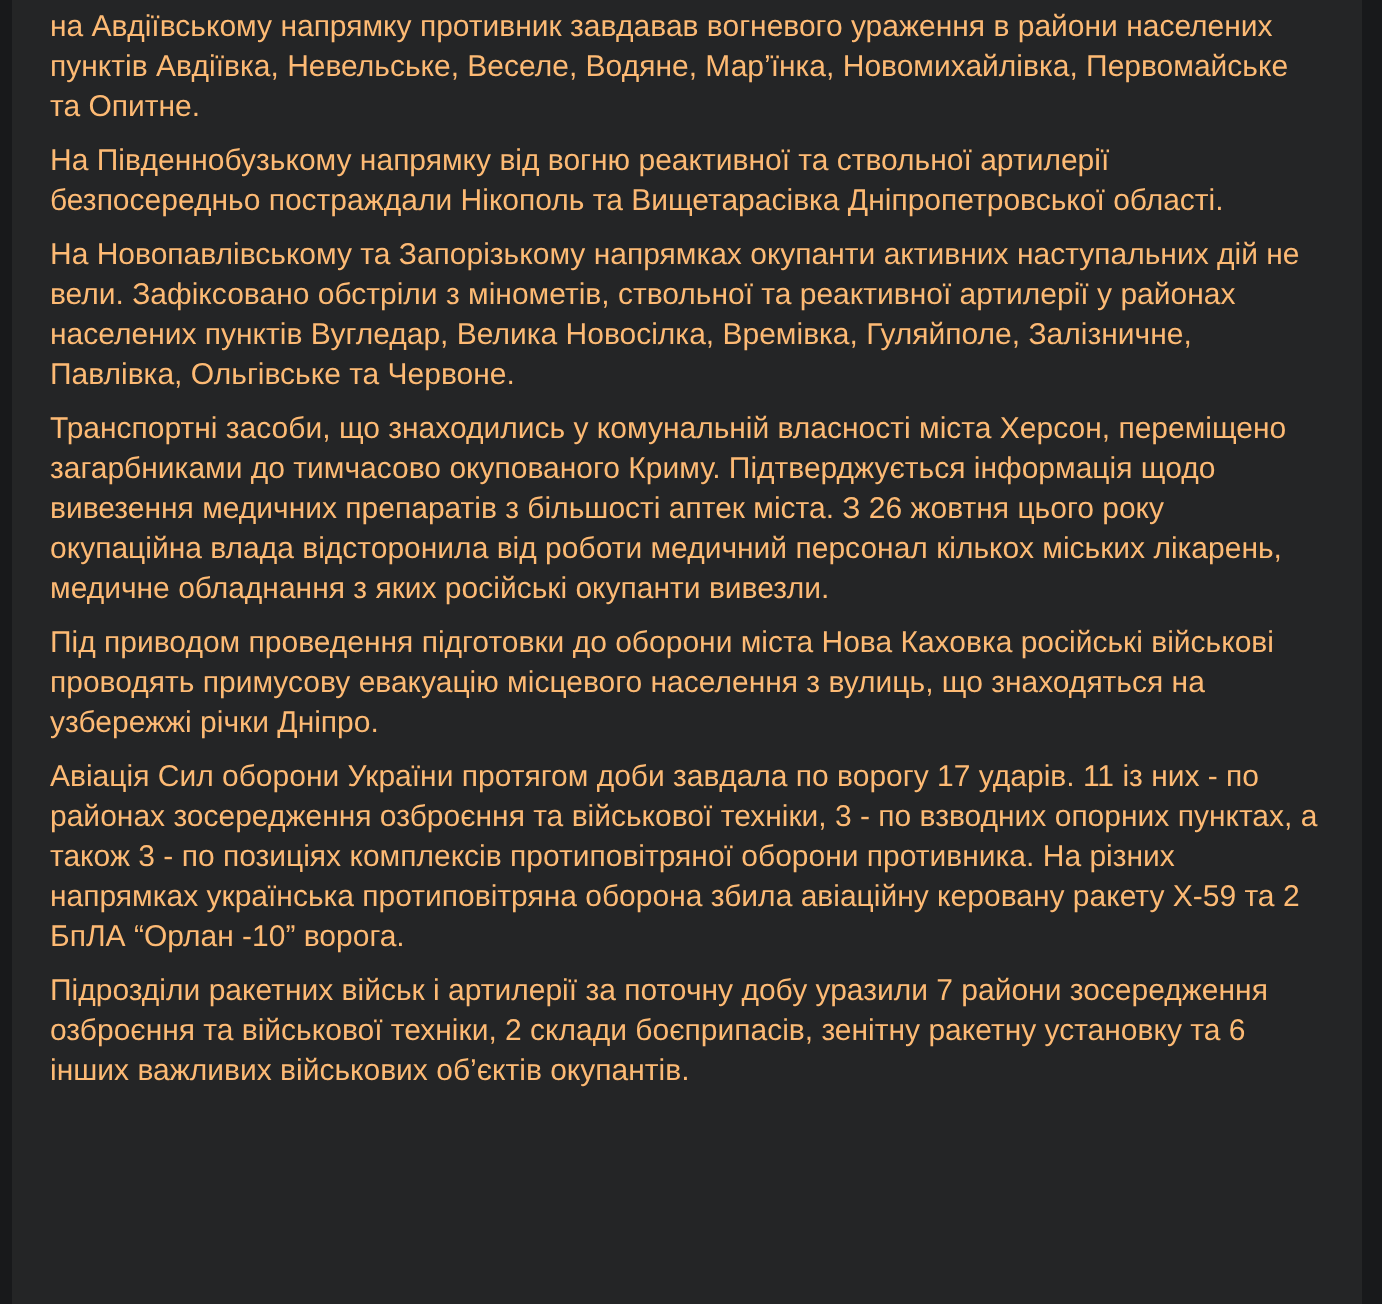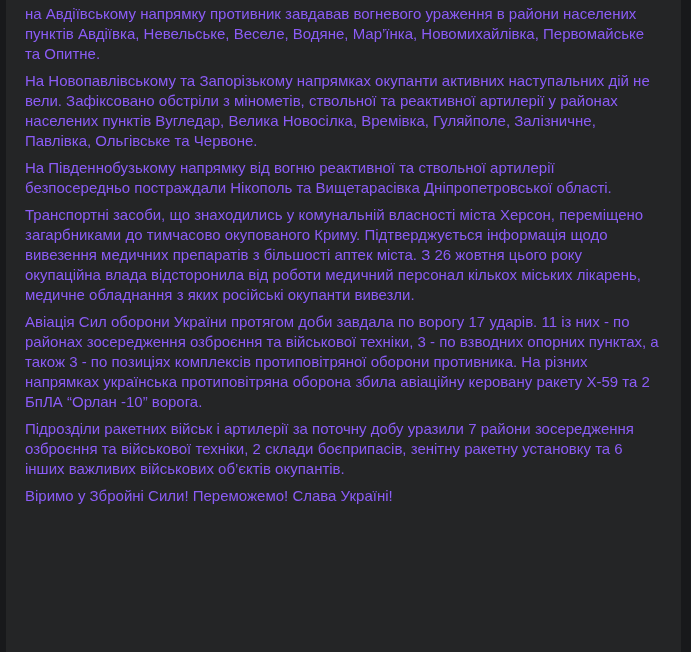--- a/index.html
+++ b/index.html
@@ -38,23 +38,23 @@
       margin: 0 0 7px 0;
       padding: 0;
       word-wrap: break-word;
     }
   </style>
 </head>
 <body style="background: rgb(24, 25, 27);">
 
 <div class="screen">
   <div class="post-card" style="background: rgb(36, 37, 38);">
-    <div class="post-body" style="color: #8b5cf6;">
+    <div class="post-body" style="color: #fdba74;">
       <p>на Авдіївському напрямку противник завдавав вогневого ураження в райони населених пунктів Авдіївка, Невельське, Веселе, Водяне, Мар’їнка, Новомихайлівка, Первомайське та Опитне.</p>
+      <p>На Південнобузькому напрямку від вогню реактивної та ствольної артилерії безпосередньо постраждали Нікополь та Вищетарасівка Дніпропетровської області.</p>
       <p>На Новопавлівському та Запорізькому напрямках окупанти активних наступальних дій не вели. Зафіксовано обстріли з мінометів, ствольної та реактивної артилерії у районах населених пунктів Вугледар, Велика Новосілка, Времівка, Гуляйполе, Залізничне, Павлівка, Ольгівське та Червоне.</p>
-      <p>На Південнобузькому напрямку від вогню реактивної та ствольної артилерії безпосередньо постраждали Нікополь та Вищетарасівка Дніпропетровської області.</p>
       <p>Транспортні засоби, що знаходились у комунальній власності міста Херсон, переміщено загарбниками до тимчасово окупованого Криму. Підтверджується інформація щодо вивезення медичних препаратів з більшості аптек міста. З 26 жовтня цього року окупаційна влада відсторонила від роботи медичний персонал кількох міських лікарень, медичне обладнання з яких російські окупанти вивезли.</p>
+      <p>Під приводом проведення підготовки до оборони міста Нова Каховка російські військові проводять примусову евакуацію місцевого населення з вулиць, що знаходяться на узбережжі річки Дніпро.</p>
       <p>Авіація Сил оборони України протягом доби завдала по ворогу 17 ударів. 11 із них  - по районах зосередження озброєння та військової техніки, 3 - по взводних опорних пунктах, а також 3 - по позиціях комплексів протиповітряної оборони противника. На різних напрямках українська протиповітряна оборона збила авіаційну керовану ракету Х-59 та 2 БпЛА “Орлан -10” ворога.</p>
       <p>Підрозділи ракетних військ і артилерії за поточну добу уразили 7 райони зосередження озброєння та військової техніки, 2 склади боєприпасів, зенітну ракетну установку та 6 інших важливих військових об’єктів окупантів.</p>
-      <p>Віримо у Збройні Сили! Переможемо! Слава Україні!</p>
     </div>
   </div>
 </div>
 
 </body></html>

